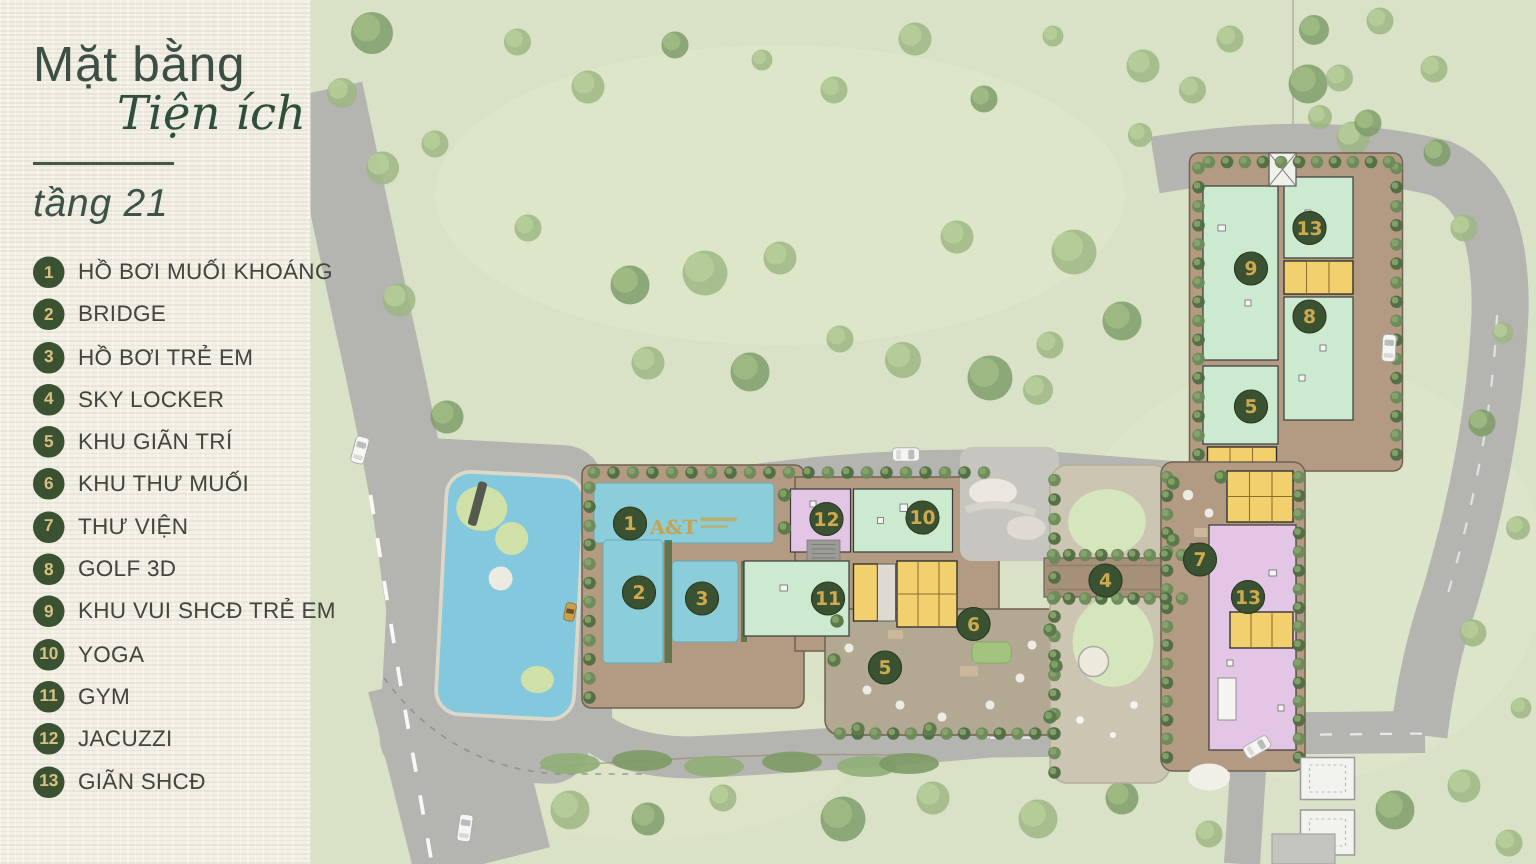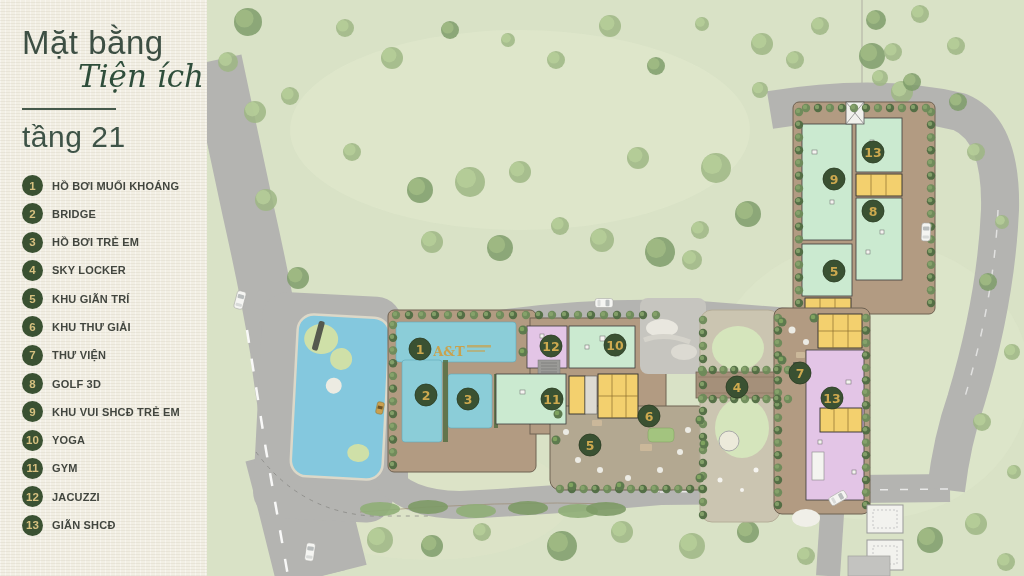--- a/index.html
+++ b/index.html
@@ -10,27 +10,27 @@
   #legend{position:absolute;left:0;top:0;width:207px;height:576px;
     background-color:#f2efe4;
     background-image:
       repeating-linear-gradient(0deg, rgba(158,148,122,.12) 0 1px, transparent 1px 3px),
       repeating-linear-gradient(90deg, rgba(255,255,255,.4) 0 1px, transparent 1px 5px);
     box-sizing:border-box;padding:26px 0 0 22px;}
   .t1{font-size:33px;color:#3d4f44;letter-spacing:.5px;line-height:1;}
   .t2{font-family:"DejaVu Serif",serif;font-style:italic;font-size:31px;color:#2f4e3b;
       margin:2px 0 0 56px;line-height:1;}
   .divider{width:94px;height:2px;background:#44584a;margin:16px 0 12px 0;}
-  .t3{font-size:30px;color:#3e5347;letter-spacing:.5px;line-height:1;}
+  .t3{font-size:26px;color:#3e5347;letter-spacing:.5px;line-height:1;font-style:italic;}
   .items{margin-top:23px;}
   .item{display:flex;align-items:center;margin-bottom:7.3px;height:21px;}
   .num{flex:0 0 21px;width:21px;height:21px;border-radius:50%;background:#3a5132;
        color:#d7c180;font-size:11.5px;font-weight:bold;display:flex;
        align-items:center;justify-content:center;margin-right:9px;}
-  .lbl{font-size:11px;font-weight:bold;color:#42463f;letter-spacing:.2px;white-space:nowrap;}
+  .lbl{font-size:15px;font-weight:normal;color:#42463f;letter-spacing:.2px;white-space:nowrap;}
   
   .road{stroke:#b4b4b1;fill:none;}
   .room{stroke:#3a3a3a;stroke-width:.8;}
   .mint{fill:#cbead0;}
   .purp{fill:#e3c5e6;}
   .yell{fill:#f3d06e;stroke:#2e2e2e;stroke-width:.9;}
   .plat{fill:#b29b82;stroke:#6f6252;stroke-width:1;}
   .mk{fill:#3a5132;stroke:#2a3b22;stroke-width:.8;}
   .mkt{fill:#cda94f;font:bold 12.5px "DejaVu Sans",sans-serif;text-anchor:middle;}
   .tiny{fill:#f4f4f0;stroke:#666;stroke-width:.5;}
@@ -780,21 +780,21 @@
         <span class="lbl">SKY LOCKER</span>
       </div>
 
       <div class="item">
         <span class="num">5</span>
         <span class="lbl">KHU GIÃN TRÍ</span>
       </div>
 
       <div class="item">
         <span class="num">6</span>
-        <span class="lbl">KHU THƯ GIẢI</span>
+        <span class="lbl">KHU THƯ MUỐI</span>
       </div>
 
       <div class="item">
         <span class="num">7</span>
         <span class="lbl">THƯ VIỆN</span>
       </div>
 
       <div class="item">
         <span class="num">8</span>
         <span class="lbl">GOLF 3D</span>

